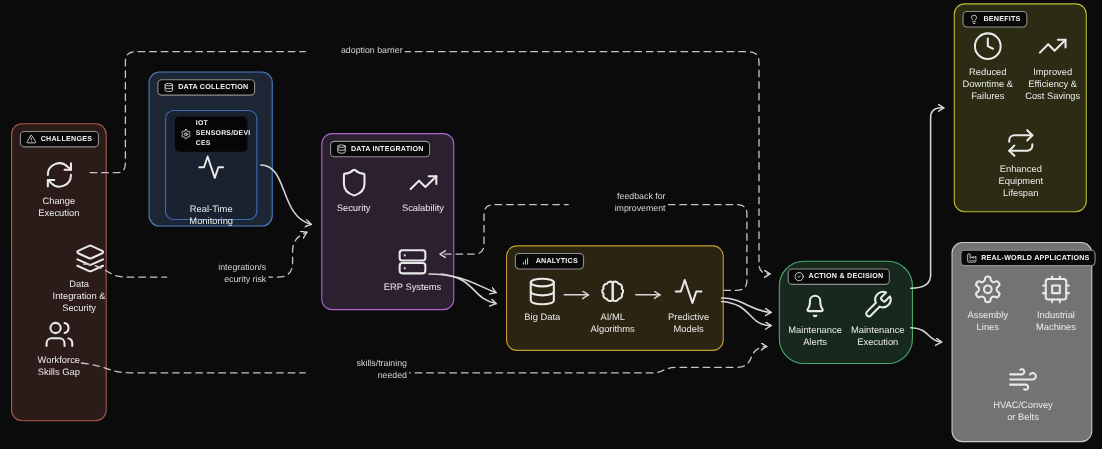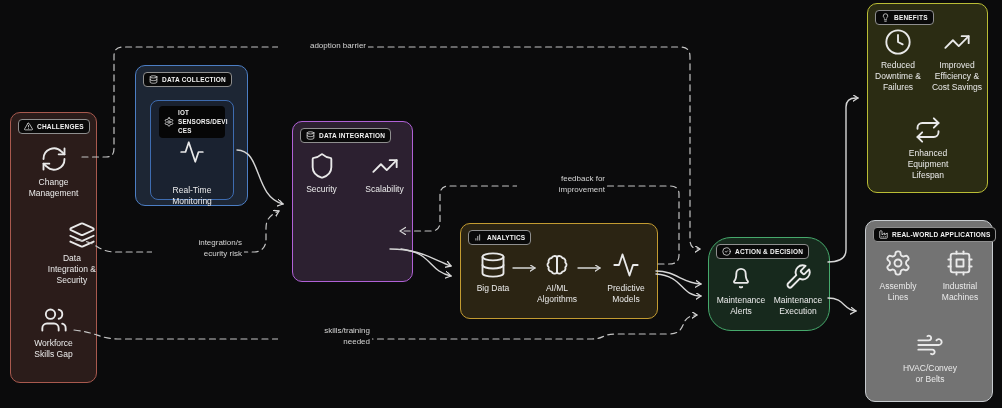--- a/index.html
+++ b/index.html
@@ -49,33 +49,33 @@
       <span>CHALLENGES</span>
     </div>
     <div class="item" style="left:0;right:0;top:32px;">
       <svg class="ic" viewBox="0 0 24 24">
           <path d="M3 12a9 9 0 0 1 15.4-6.4L21 8"></path>
           <path d="M21 3v5h-5"></path>
           <path d="M21 12a9 9 0 0 1-15.4 6.4L3 16"></path>
           <path d="M3 21v-5h5"></path>
         </svg>
       <div class="lbl">Change
-Management</div>
+Execution</div>
     </div>
     <div class="item" style="left:0;right:0;top:108px;align-items:flex-end;">
       <svg class="ic" viewBox="0 0 24 24">
           <path d="M12.83 2.18a2 2 0 0 0-1.66 0L2.6 6.08a1 1 0 0 0 0 1.83l8.58 3.91a2 2 0 0 0 1.66 0l8.58-3.9a1 1 0 0 0 0-1.84Z"></path>
           <path d="m22 17.65-9.17 4.16a2 2 0 0 1-1.66 0L2 17.65"></path>
           <path d="m22 12.65-9.17 4.16a2 2 0 0 1-1.66 0L2 12.65"></path>
         </svg>
       <div class="lbl">Data
 Integration &amp;
 Security</div>
     </div>
-    <div class="item" style="left:0;right:0;top:193px;">
+    <div class="item" style="left:0;right:0;top:177px;">
       <svg class="ic" viewBox="0 0 24 24">
           <circle cx="9" cy="7" r="4"></circle>
           <path d="M16 21v-2a4 4 0 0 0-4-4H6a4 4 0 0 0-4 4v2"></path>
           <path d="M22 21v-2a4 4 0 0 0-3-3.9"></path>
           <path d="M16 3.1a4 4 0 0 1 0 7.8"></path>
         </svg>
       <div class="lbl">Workforce
 Skills Gap</div>
     </div>
   </div>
@@ -123,20 +123,29 @@
           <path d="M20 13c0 5-3.5 7.5-7.66 8.95a1 1 0 0 1-.67-.01C7.5 20.5 4 18 4 13V6a1 1 0 0 1 1-1c2 0 4.5-1.2 6.24-2.72a1.17 1.17 0 0 1 1.52 0C14.51 3.81 17 5 19 5a1 1 0 0 1 1 1z"></path>
         </svg>
       <div class="lbl">Security</div>
     </div>
     <div class="item" style="left:63px;top:30px;width:57px;">
       <svg class="ic" viewBox="0 0 24 24">
           <path d="m22 7-8.5 8.5-5-5L2 17"></path>
           <path d="M16 7h6v6"></path>
         </svg>
       <div class="lbl">Scalability</div>
+    </div>
+    <div class="item" style="left:50px;top:102px;width:64px;">
+      <svg class="ic" viewBox="0 0 24 24">
+          <rect x="2" y="3" width="20" height="8" rx="2"></rect>
+          <rect x="2" y="13" width="20" height="8" rx="2"></rect>
+          <path d="M6 7h.01"></path>
+          <path d="M6 17h.01"></path>
+        </svg>
+      <div class="lbl">ERP Systems</div>
     </div>
   </div>
 
   <div class="box b-an" style="left:460px;top:223px;width:198px;height:96px;">
     <div class="badge">
       <svg class="bic" viewBox="0 0 24 24">
           <path d="M5 19v-4"></path>
           <path d="M10 19V9"></path>
           <path d="M15 19V5"></path>
         </svg>

